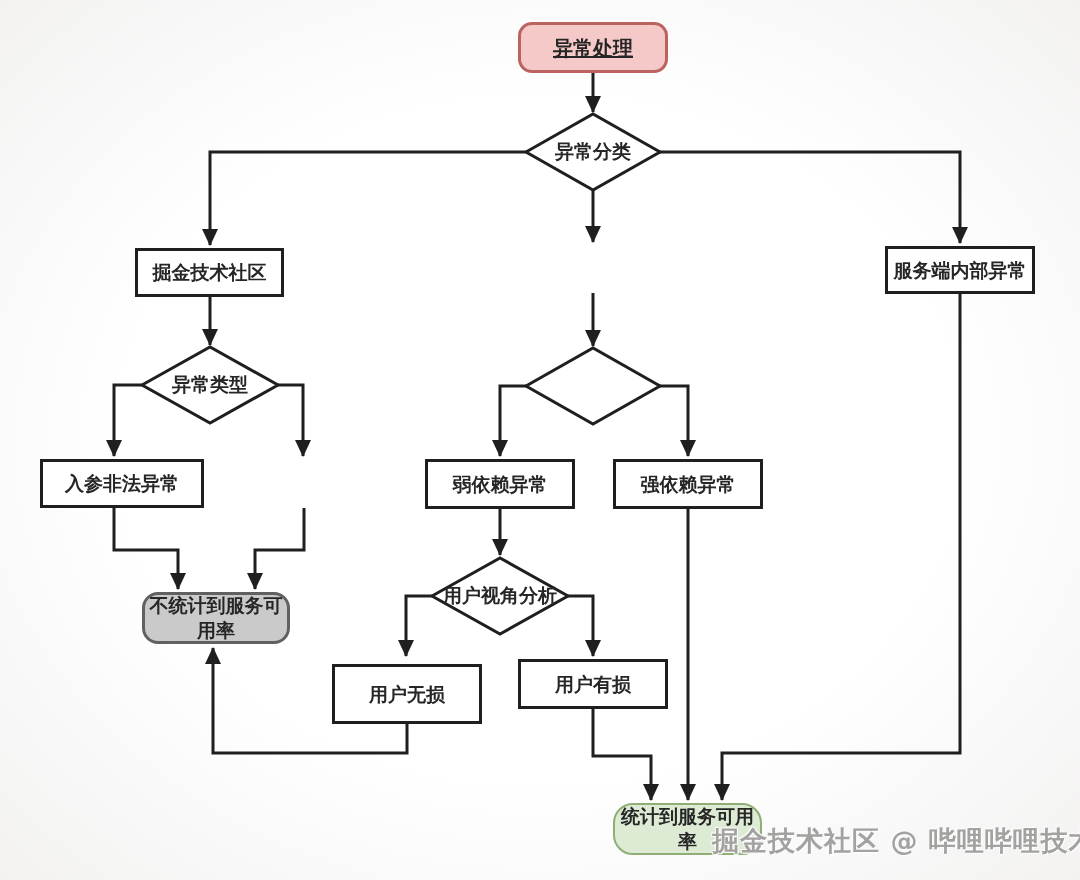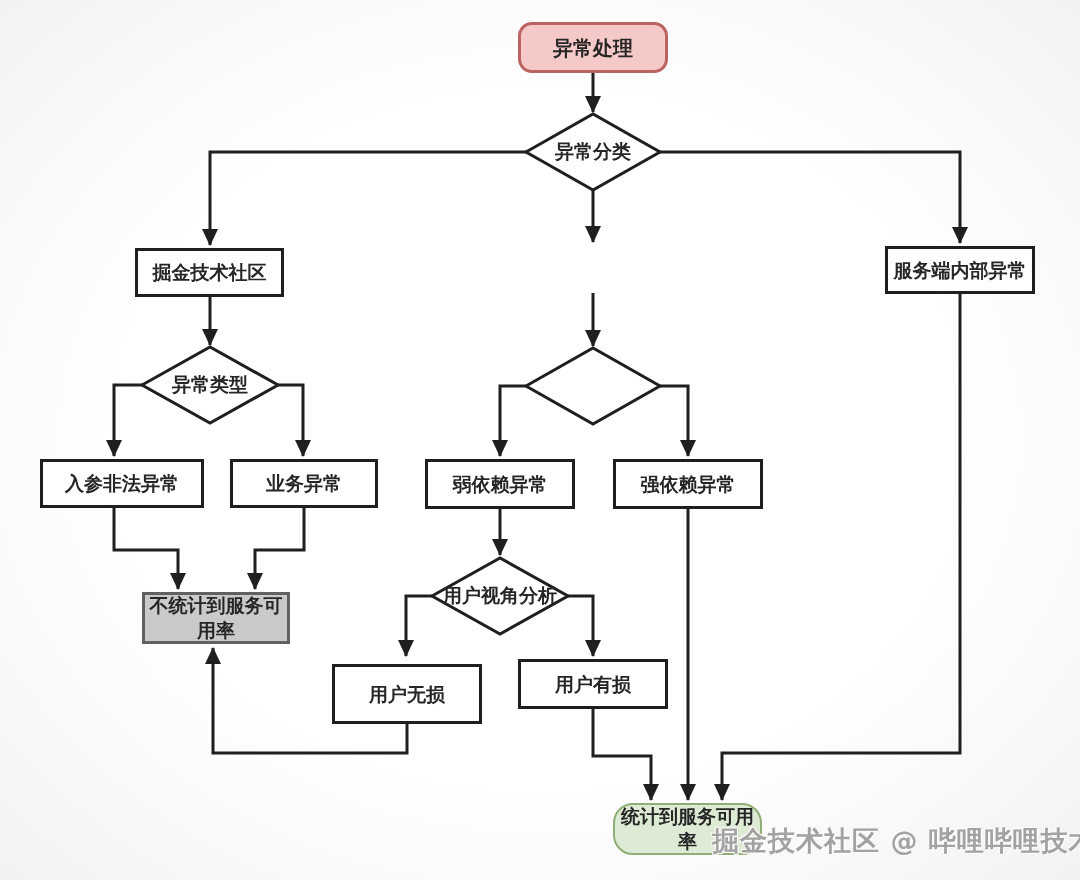--- a/index.html
+++ b/index.html
@@ -27,21 +27,21 @@
   }
   .node.start{
     background:var(--start-fill);
     border:3px solid var(--start-border);
     border-radius:14px;
     font-size:20px;
   }
   .node.gray{
     background:var(--gray-fill);
     border:3px solid var(--gray-border);
-    border-radius:0;
+    border-radius:16px;
     padding:0 4px;
   }
   .node.green{
     background:var(--green-fill);
     border:2.5px solid var(--green-border);
     border-radius:20px;
     padding:0 4px;
   }
   .dlabel{
     position:absolute;box-sizing:border-box;
@@ -90,40 +90,37 @@
     <polyline points="593,709 593,756 651,756 651,800" marker-end="url(#arrow)"></polyline>
     <polyline points="688,509 688,800" marker-end="url(#arrow)"></polyline>
     <polyline points="960,294 960,753 722,753 722,800" marker-end="url(#arrow)"></polyline>
 
     <polygon points="526,152 593,114 660,152 593,190"></polygon>
     <polygon points="142,385 210,347 278,385 210,423"></polygon>
     <polygon points="526,386 593,348 660,386 593,424"></polygon>
     <polygon points="432,596 500,558 568,596 500,634"></polygon>
   </svg>
 
-  <div class="node start" style="left:518px;top:22px;width:150px;height:51px;">
+  <div class="node start" style="left:518px;top:22px;width:150px;height:51px;text-decoration:underline;">
     <span>异常处理</span>
   </div>
 
   <div class="node" style="left:135px;top:248px;width:149px;height:49px;">
     <span>掘金技术社区</span>
   </div>
 
 
   <div class="node" style="left:885px;top:246px;width:150px;height:48px;">
     <span>服务端内部异常</span>
   </div>
 
   <div class="node" style="left:40px;top:459px;width:164px;height:49px;">
     <span>入参非法异常</span>
   </div>
 
-  <div class="node" style="left:230px;top:459px;width:148px;height:49px;">
-    <span>业务异常</span>
-  </div>
 
   <div class="node gray" style="left:142px;top:592px;width:148px;height:52px;">
     <span>不统计到服务可用率</span>
   </div>
 
   <div class="node" style="left:425px;top:459px;width:150px;height:50px;">
     <span>弱依赖异常</span>
   </div>
 
   <div class="node" style="left:613px;top:459px;width:150px;height:50px;">

